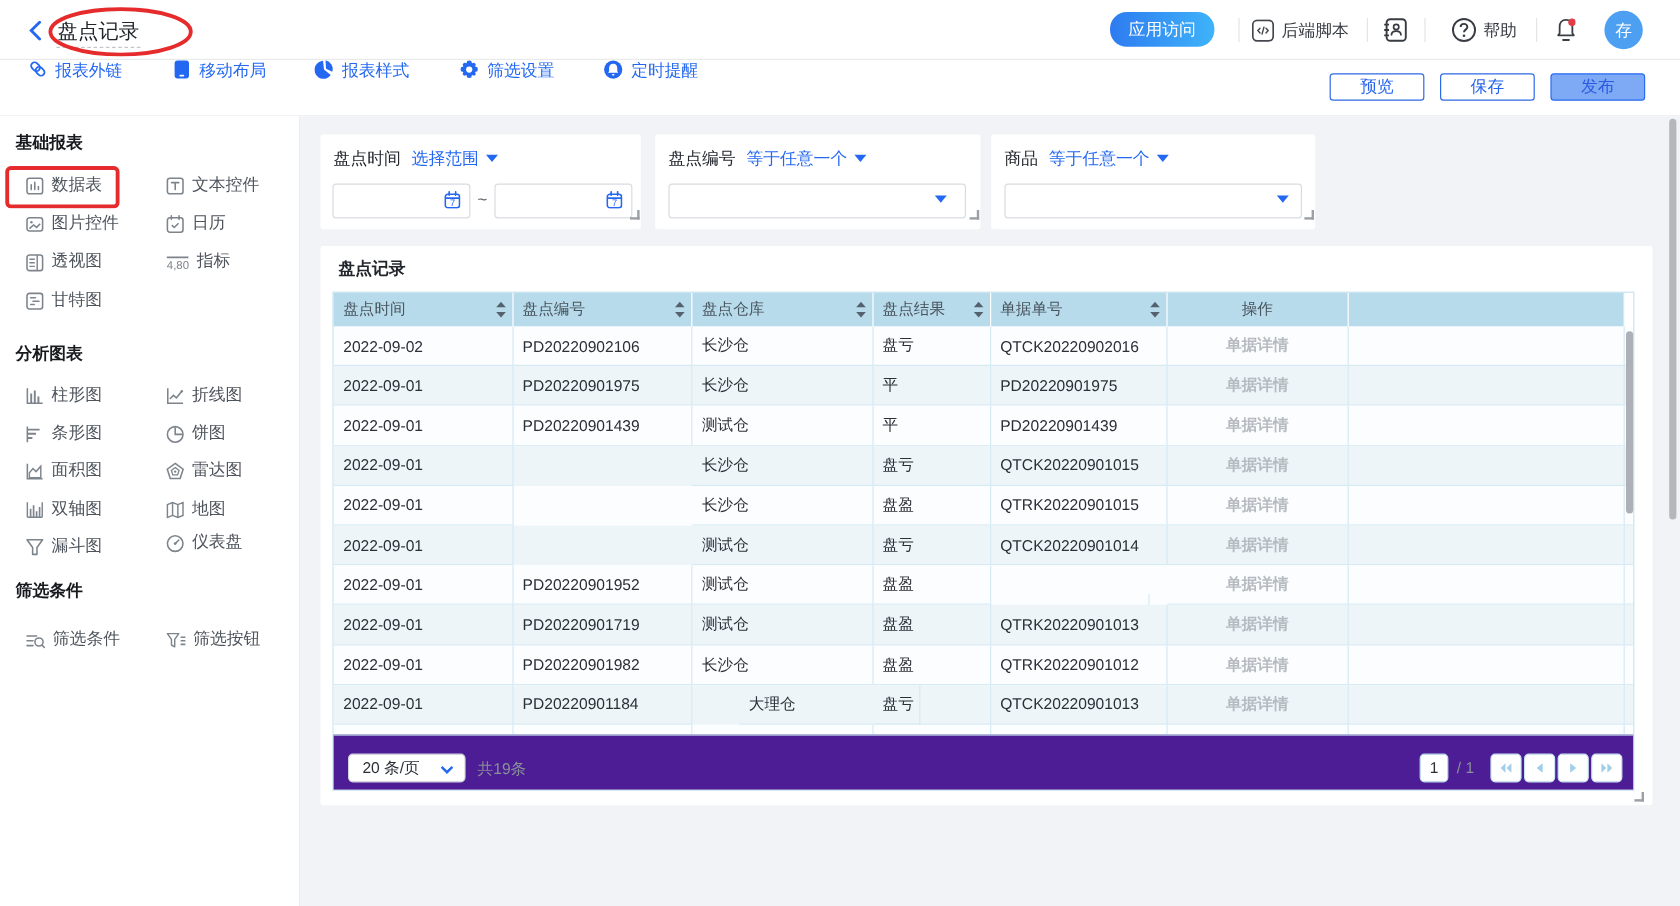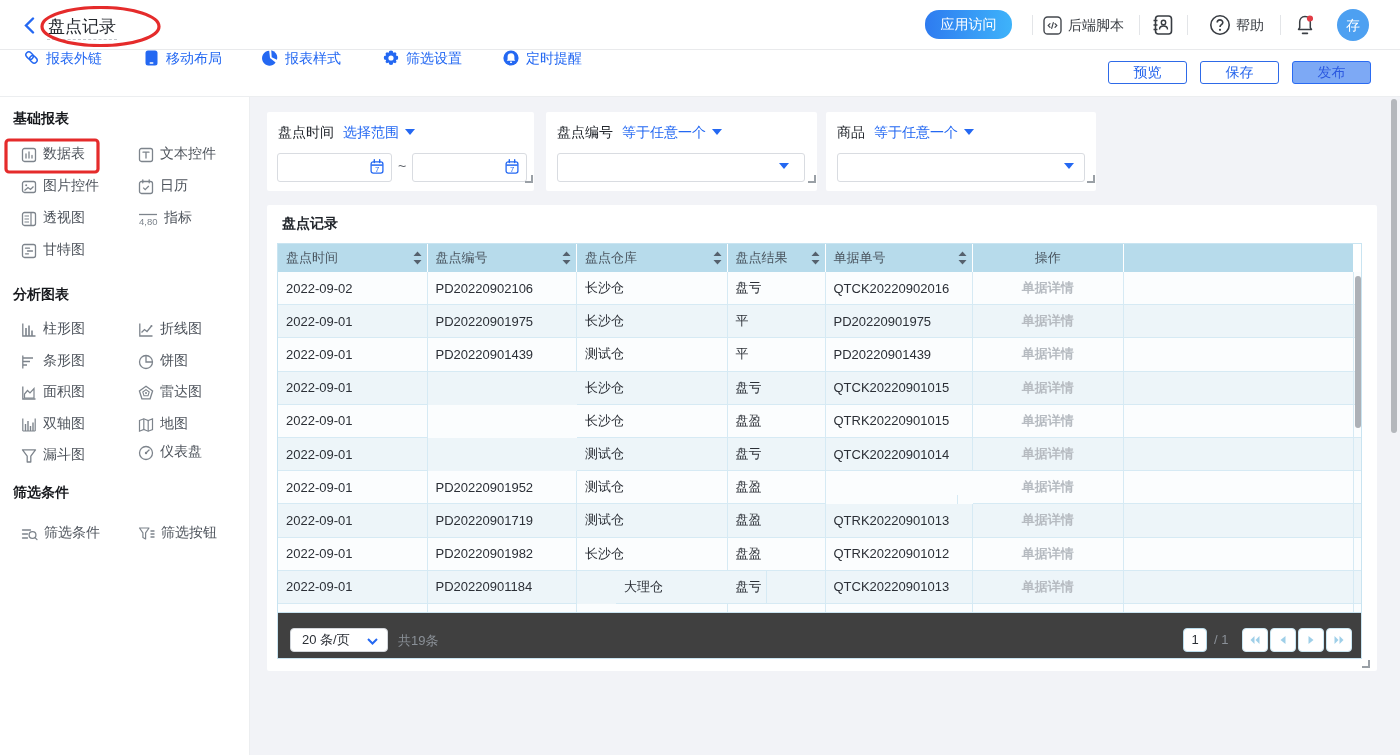--- a/index.html
+++ b/index.html
@@ -48,21 +48,21 @@
 #twrap { position:absolute; left:10px; top:38px; width:1085px; height:416px; border:1px solid #c9e4f1; background:#fff; }
 #thead { position:absolute; left:0; top:0; width:1076px; height:28px; background:#b7dbeb; }
 .th { position:absolute; top:0; height:28px; line-height:28px; font-size:13px; color:#49545e; border-right:1px solid #fff; }
 .th span { padding-left:8px; }
 #tbody { position:absolute; left:0; top:28px; width:1083px; height:340px; overflow:hidden; }
 .tr { position:relative; width:1083px; height:33.2px; }
 .tr.odd { background:#fbfdfe; }
 .tr.even { background:#edf5f9; }
 .td { position:absolute; top:0; height:100%; display:flex; align-items:center; padding-left:8px; font-size:13px; color:#2b2f36; border-right:1px solid #d6eaf4; border-bottom:1px solid #d6eaf4; }
 .td.op { justify-content:center; padding-left:0; color:#b6bbc1;font-weight:bold; }
-#pgbar { position:absolute; left:0; top:368px; width:1083px; height:46px; background:#404040; border-top:1px solid #c9e4f1; }
+#pgbar { position:absolute; left:0; top:368px; width:1083px; height:46px; background:#4c1d95; border-top:1px solid #c9e4f1; }
 .pgbox { position:absolute; top:15px; height:24px; border:1px solid #b9dcec; border-radius:4px; background:#fff; font-size:13px; color:#2b2f36; }
 .pgnav { position:absolute; top:15px; width:26px; height:24px; border:1px solid #c9e6f2; border-radius:4px; background:#fff; display:flex; align-items:center; justify-content:center; }
 
 
 .sort { position:absolute; top:7px; width:9px; height:14px; }
 </style>
 
 </head>
 <body>
 

